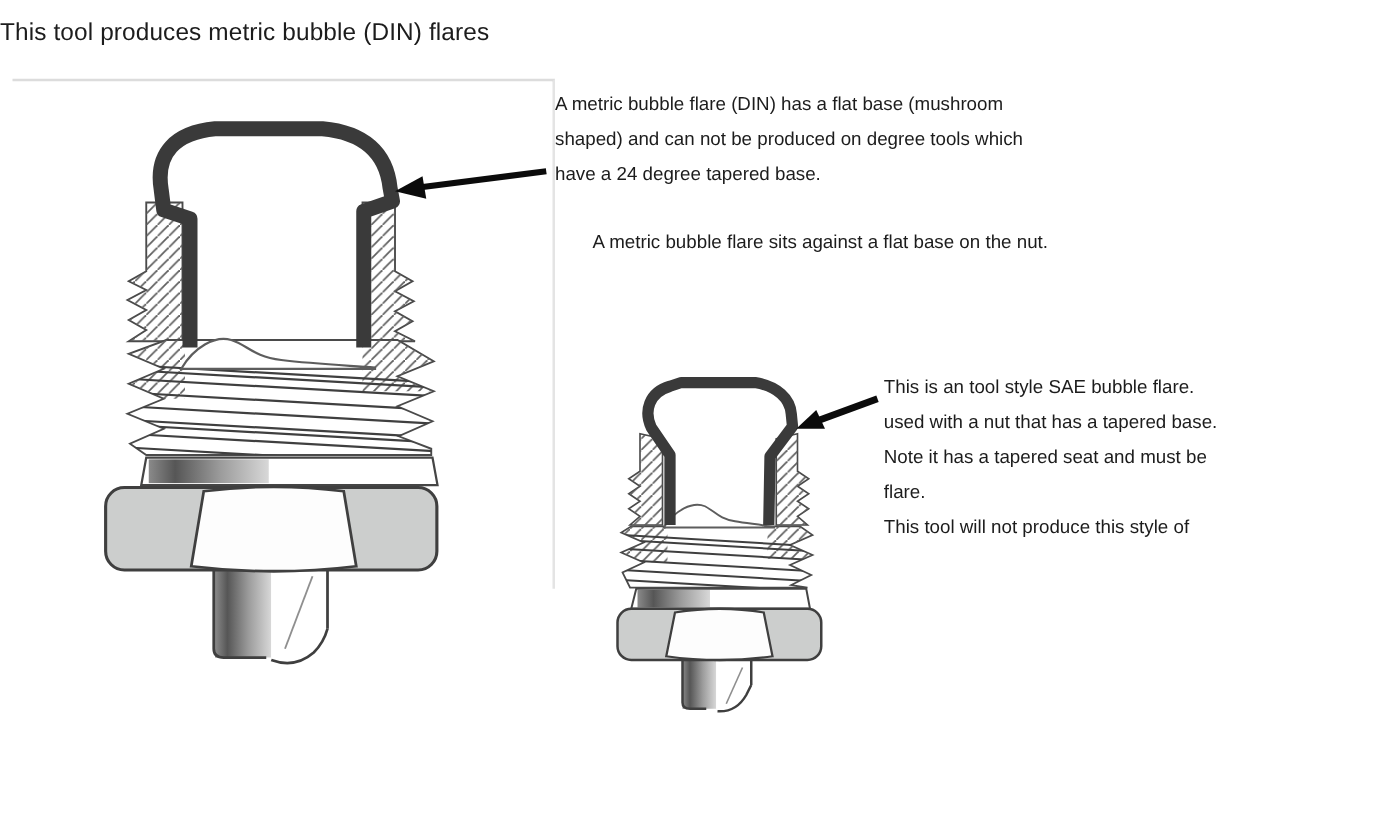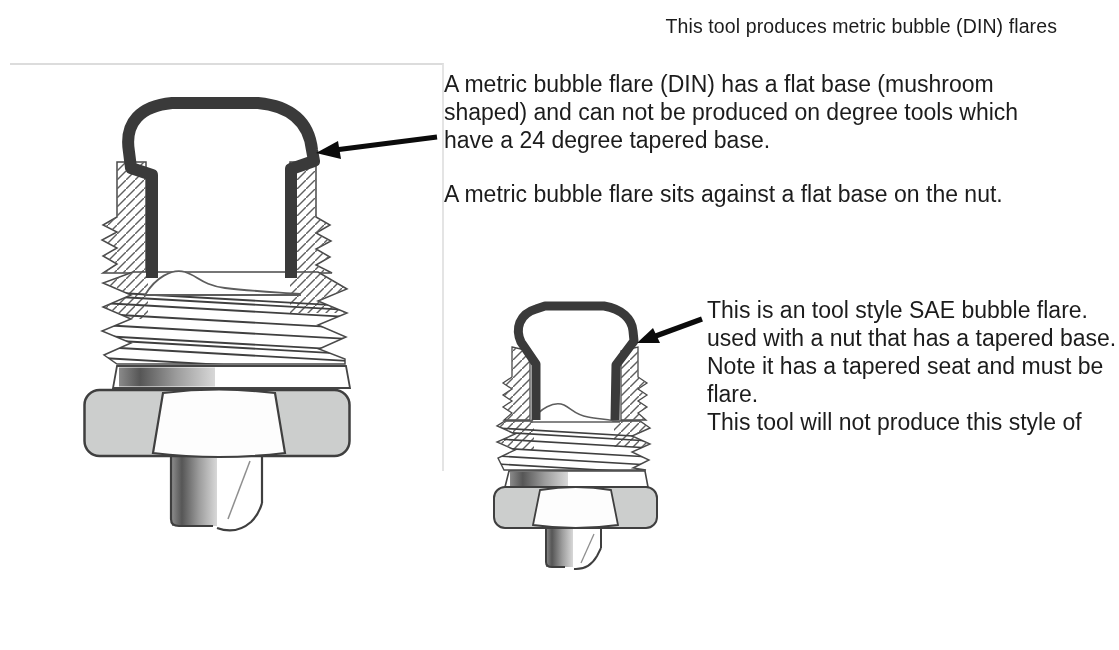--- a/index.html
+++ b/index.html
@@ -1,30 +1,30 @@
 <!DOCTYPE html>
 <html><head>
 <meta charset="utf-8">
 <style>
   html,body{margin:0;padding:0;}
   body{
     width:1119px;height:650px;background:#ffffff;position:relative;
     font-family:"Liberation Sans",sans-serif;color:#1c1c1c;overflow:hidden;
   }
   .page-title{
-    position:absolute;left:12px;top:15px;width:1045px;text-align:right;
+    position:absolute;left:0;top:15px;width:1045px;text-align:left;
     font-size:19.5px;letter-spacing:0.1px;white-space:nowrap;
   }
   .figure-frame{
     position:absolute;left:10px;top:63px;width:432px;height:406px;
     border-top:2px solid #dcdcdc;border-right:2px solid #e4e4e4;
   }
   .textblock{position:absolute;}
-  .textblock .ln{font-size:23px;line-height:28px;white-space:nowrap;}
-  .note{margin-top:26px;}
+  .textblock .ln{font-size:15px;line-height:28px;white-space:nowrap;}
+  .note{margin-top:26px;margin-left:30px;}
   svg.artwork{position:absolute;left:0;top:0;}
 </style>
 </head>
 <body>
 
 <div class="figure-frame"></div>
 
 <div class="page-title">This tool produces metric bubble (DIN) flares</div>
 
 <div class="textblock" style="left:444px;top:70px;">

